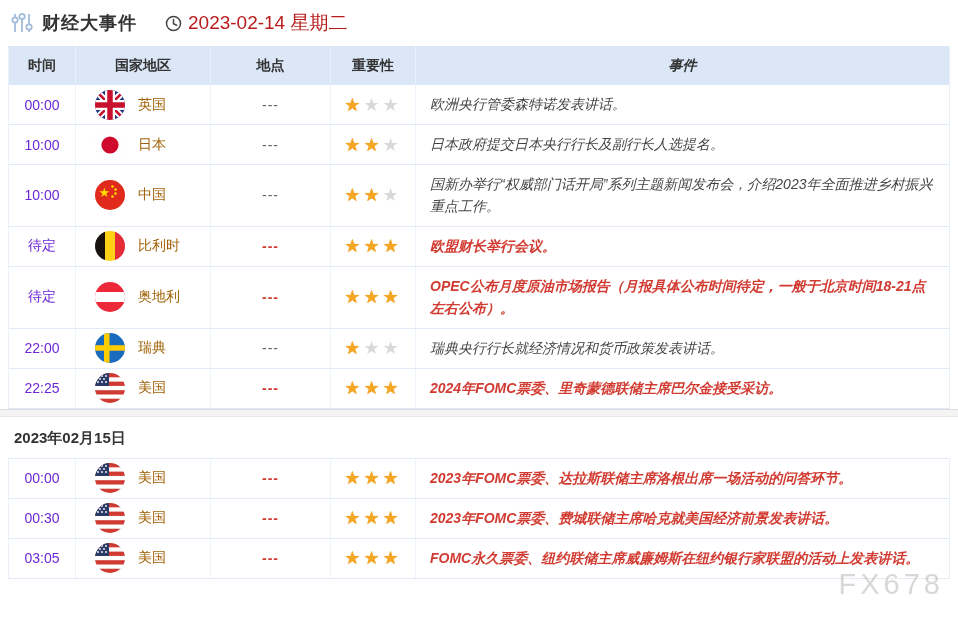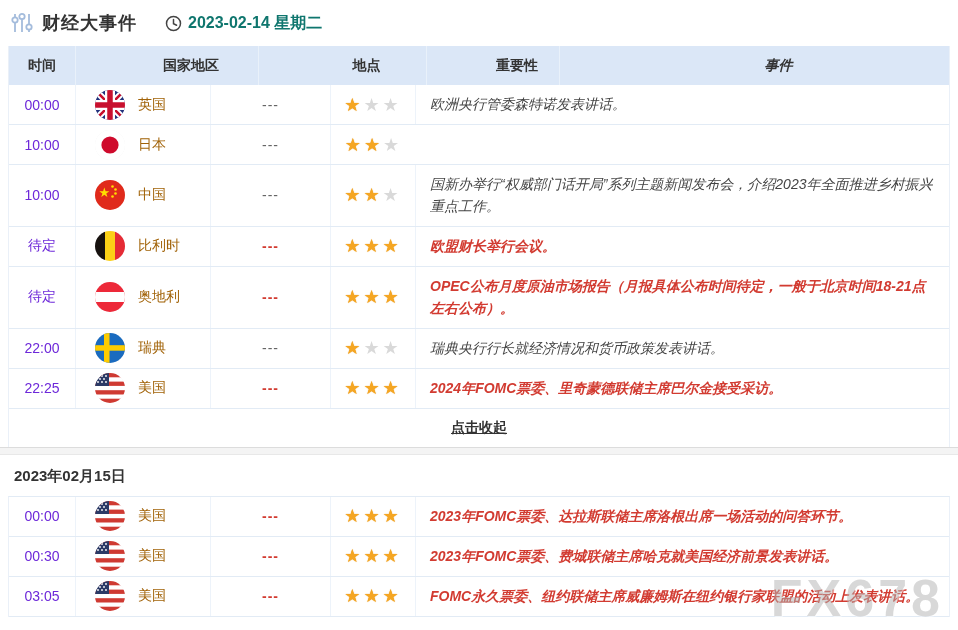--- a/index.html
+++ b/index.html
@@ -9,25 +9,25 @@
     background: #fff;
     font-family: "Liberation Sans", "DejaVu Sans", sans-serif;
     color: #333;
   }
   
   .titlebar { display: flex; align-items: center; height: 46px; padding-left: 10px; border-radius: 8px; }
   .app-icon { display: inline-flex; width: 24px; height: 24px; align-items: center; justify-content: center; }
   .page-title { font-size: 18px; font-weight: bold; color: #333; margin-left: 8px; letter-spacing: 1px; }
   .date-wrap { display: flex; align-items: center; gap: 6px; margin-left: 28px; }
   .clock-icon { display: inline-flex; width: 17px; height: 17px; }
-  .date-label { font-size: 16px; font-weight: bold; color: #0f766e; }
+  .date-label { font-size: 19px; font-weight: normal; color: #b91c1c; }
 
   
   .cal-table { margin: 0 8px; border-left: 1px solid #eaf0f8; border-right: 1px solid #eaf0f8; }
-  .thead { display: flex; align-items: stretch; background: #dbe7f7; height: 39px; gap: 48px; }
+  .thead { display: flex; align-items: stretch; background: #dbe7f7; height: 39px; }
   .thead .cell {
     display: flex; align-items: center; justify-content: center;
     font-size: 14px; font-weight: bold; color: #333;
     border-right: 1px solid #e9f1fa;
   }
   .thead .cell:last-child { border-right: none; }
 
   .c-time    { width: 67px;  flex: none; }
   .c-country { width: 135px; flex: none; }
   .c-loc     { width: 120px; flex: none; }
@@ -55,21 +55,21 @@
   .collapse-row { display: flex; align-items: center; justify-content: center; height: 38px; background: #fff; }
   .collapse-link { font-size: 14px; font-weight: bold; color: #333; text-decoration: underline; cursor: pointer; }
 
   
   .section-divider { height: 8px; background: #f4f4f4; border-top: 1px solid #dcdcdc; border-bottom: 1px solid #e8e8e8; }
   .date-heading { font-size: 15px; font-weight: bold; color: #333; padding: 12px 14px 10px 14px; }
 
   
   .watermark {
     position: absolute; right: 14px; top: 568px;
-    font-size: 52px; font-weight: bold; letter-spacing: 4px;
+    font-size: 29px; font-weight: normal; letter-spacing: 4px;
     color: #b3b3b3; opacity: 0.5; text-shadow: 1px 1px 0 #ffffff;
     pointer-events: none; z-index: 5;
   }
 </style>
 </head>
 <body>
 
 <div class="titlebar">
   <span class="app-icon">
     <svg viewBox="0 0 24 24" fill="none" stroke="#a4bcdc" stroke-width="1.8">
@@ -132,20 +132,21 @@
               <circle cx="15" cy="15" r="8.6" fill="#cf0a2c"></circle>
             </svg>
           </span>
       <span class="country-label">日本</span>
     </div>
     <div class="cell c-loc">---</div>
     <div class="cell c-imp">
       <span class="stars-gold">★★</span>
           <span class="stars-gray">★</span>
     </div>
+    <div class="cell c-event">日本政府提交日本央行行长及副行长人选提名。</div>
   </div>
       <div class="row">
     <div class="cell c-time">10:00</div>
     <div class="cell c-country">
       <span class="flag">
             <svg viewBox="0 0 30 30">
               <rect width="30" height="30" fill="#e02a1b"></rect>
               <text x="3.5" y="16.5" font-size="13" fill="#ffde00">★</text>
               <circle cx="17.5" cy="6.5" r="1.3" fill="#ffde00"></circle>
               <circle cx="20.5" cy="9.5" r="1.3" fill="#ffde00"></circle>
@@ -246,23 +247,20 @@
       <span class="country-label">美国</span>
     </div>
     <div class="cell c-loc">---</div>
     <div class="cell c-imp">
       <span class="stars-gold">★★★</span>
           <span class="stars-gray"></span>
     </div>
     <div class="cell c-event">2024年FOMC票委、里奇蒙德联储主席巴尔金接受采访。</div>
   </div>
     </div>
-  <div class="collapse-row">
-    <span class="collapse-link">点击收起</span>
-  </div>
 </div>
 
 <div class="section-divider"></div>
 <div class="date-heading">2023年02月15日</div>
 
 <div class="cal-table" style="border-top:1px solid #e2ebf5;">
   <div id="rows-feb15">
       <div class="row hl">
     <div class="cell c-time">00:00</div>
     <div class="cell c-country">

